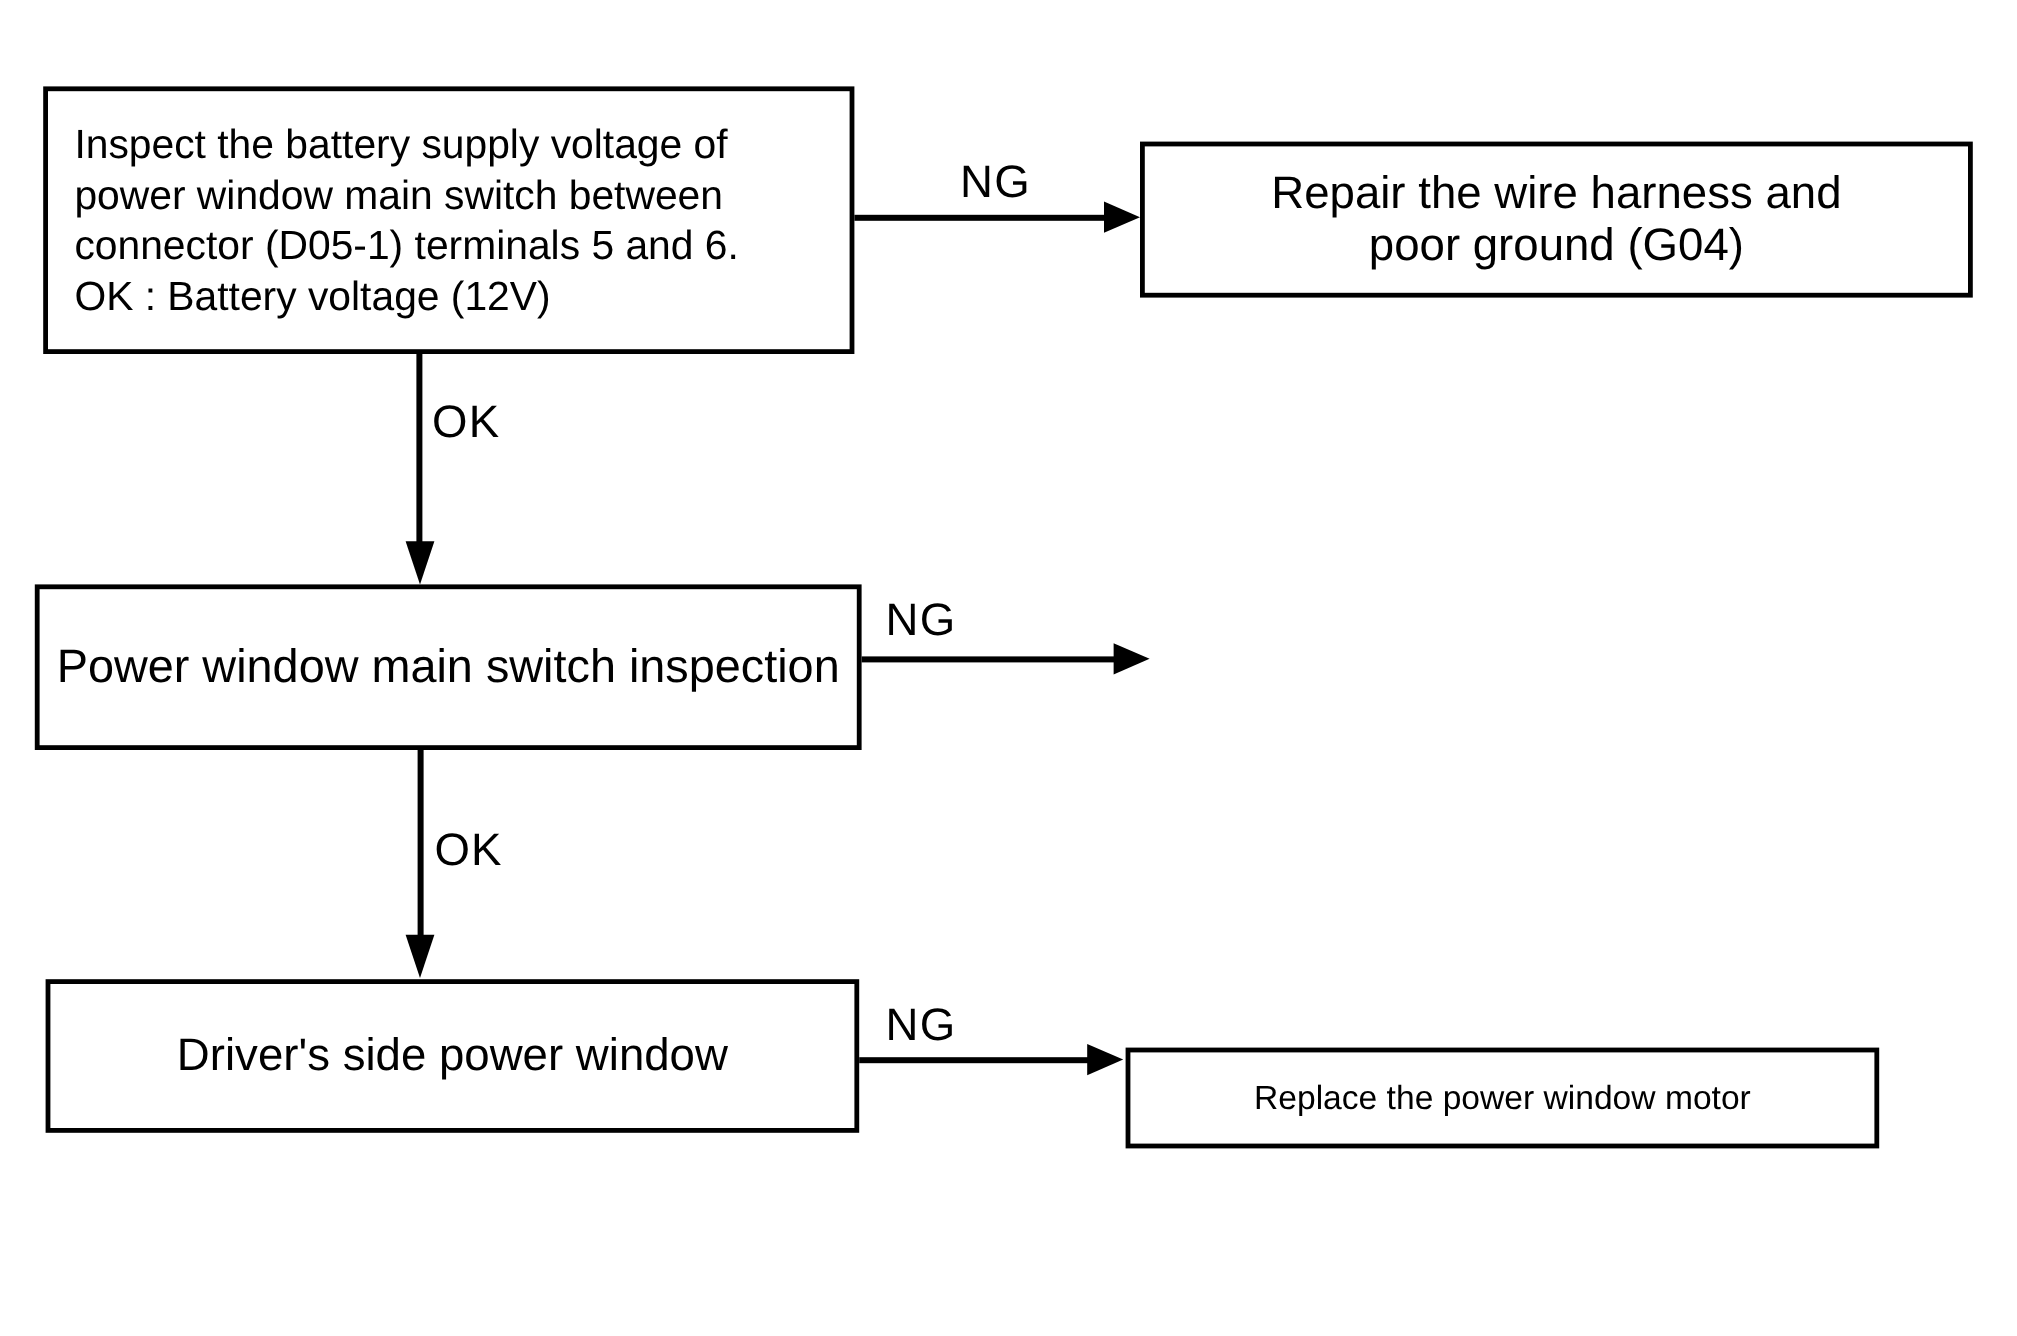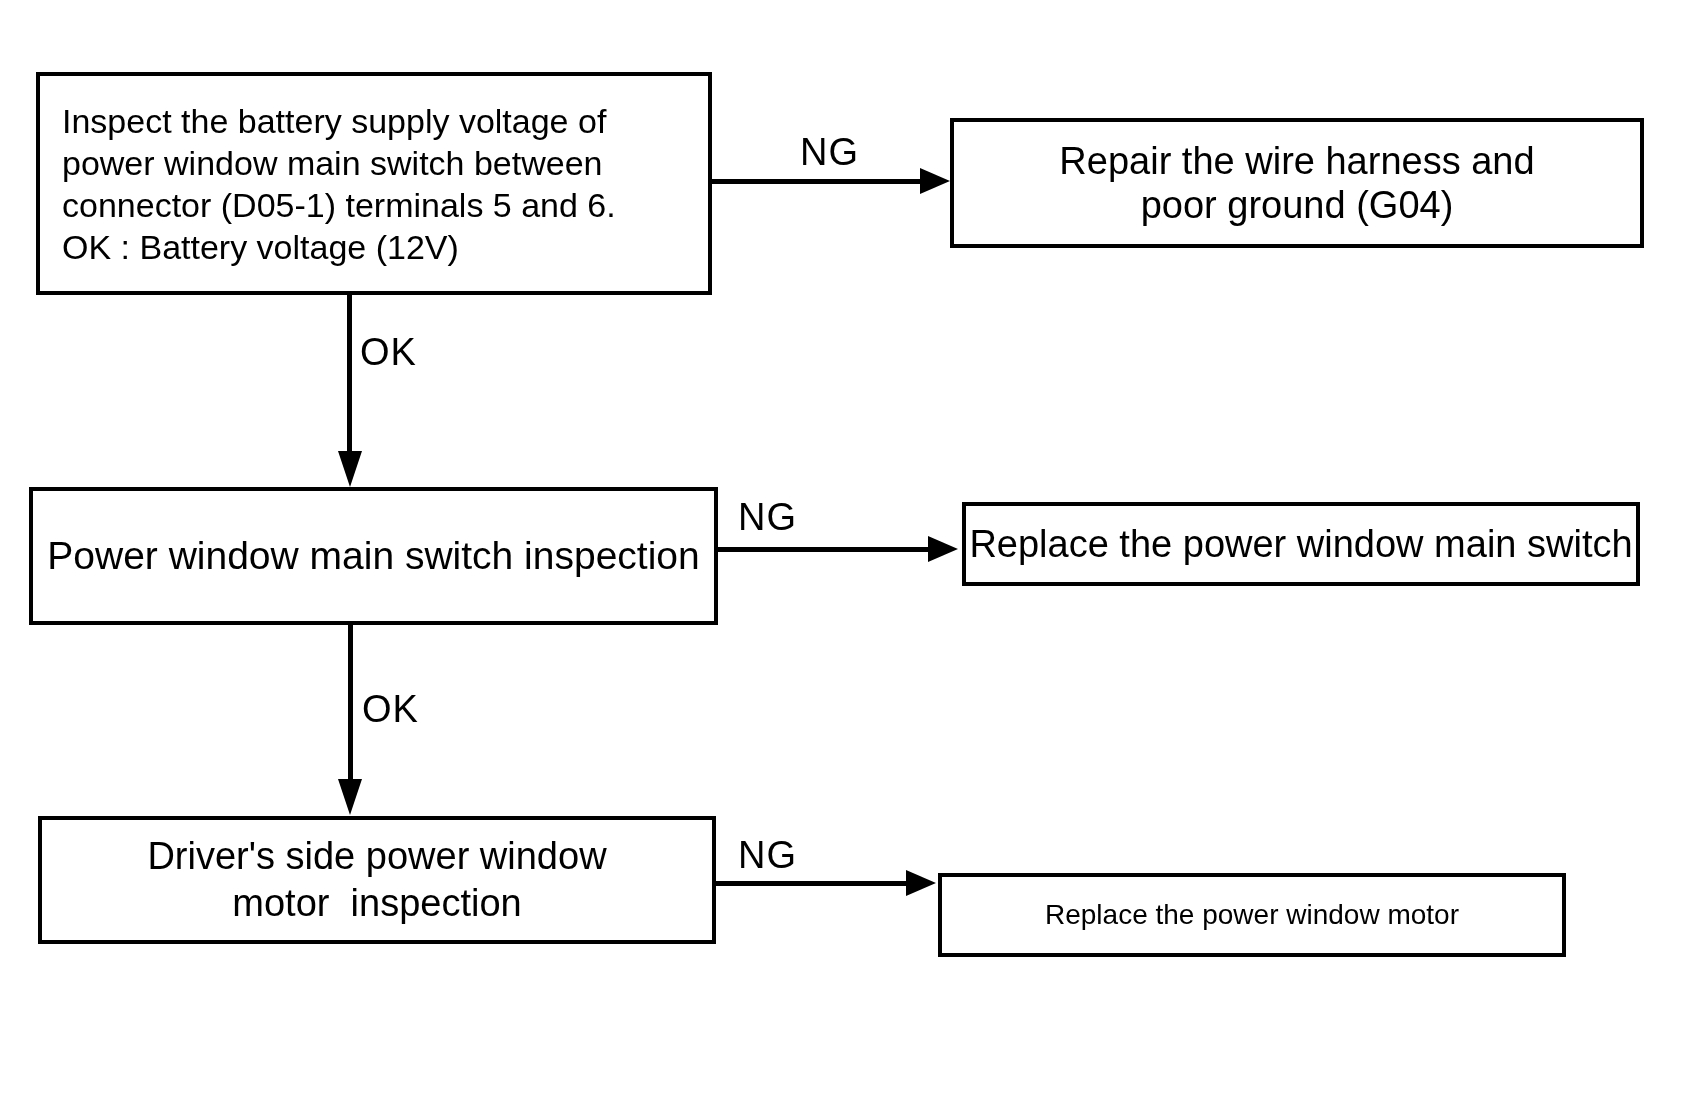--- a/index.html
+++ b/index.html
@@ -96,31 +96,27 @@
   <div class="edge-label" style="left:360px; top:331px;">OK</div>
 
   <div class="box center-text" id="box-l2">
     <div class="line">Power window main switch inspection</div>
   </div>
 
   <div class="hshaft" style="left:718px; top:547px; width:212px;"></div>
   <div class="head-right" style="left:928px; top:536px;"></div>
   <div class="edge-label" style="left:738px; top:496px;">NG</div>
 
-  <div class="box center-text" id="box-r2">
-    <div class="line">Replace the power window main switch</div>
-  </div>
 
   <div class="vshaft" style="left:348px; top:625px; height:155px;"></div>
   <div class="head-down" style="left:338px; top:779px;"></div>
   <div class="edge-label" style="left:362px; top:688px;">OK</div>
 
   <div class="box center-text" id="box-l3">
     <div class="line">Driver's side power window</div>
-    <div class="line">motor  inspection</div>
   </div>
 
   <div class="hshaft" style="left:716px; top:881px; width:192px;"></div>
   <div class="head-right" style="left:906px; top:870px;"></div>
   <div class="edge-label" style="left:738px; top:834px;">NG</div>
 
   <div class="box center-text" id="box-r3">
     <div class="line">Replace the power window motor</div>
   </div>
 

